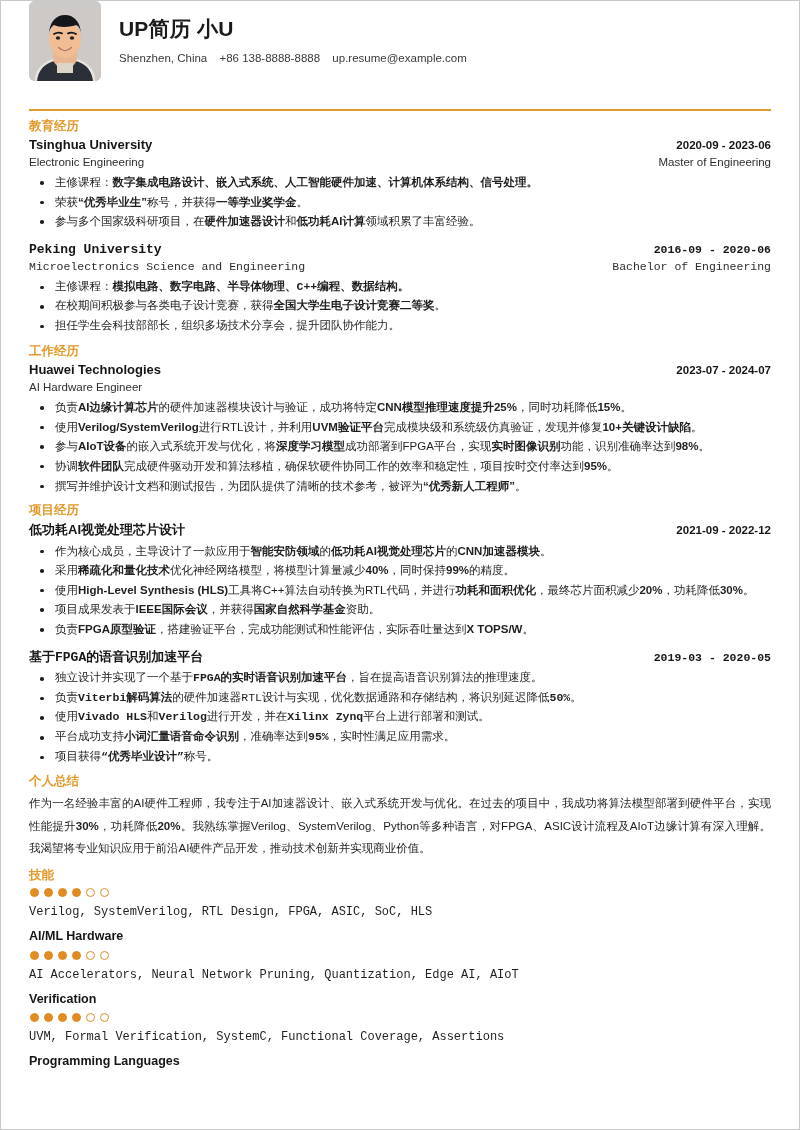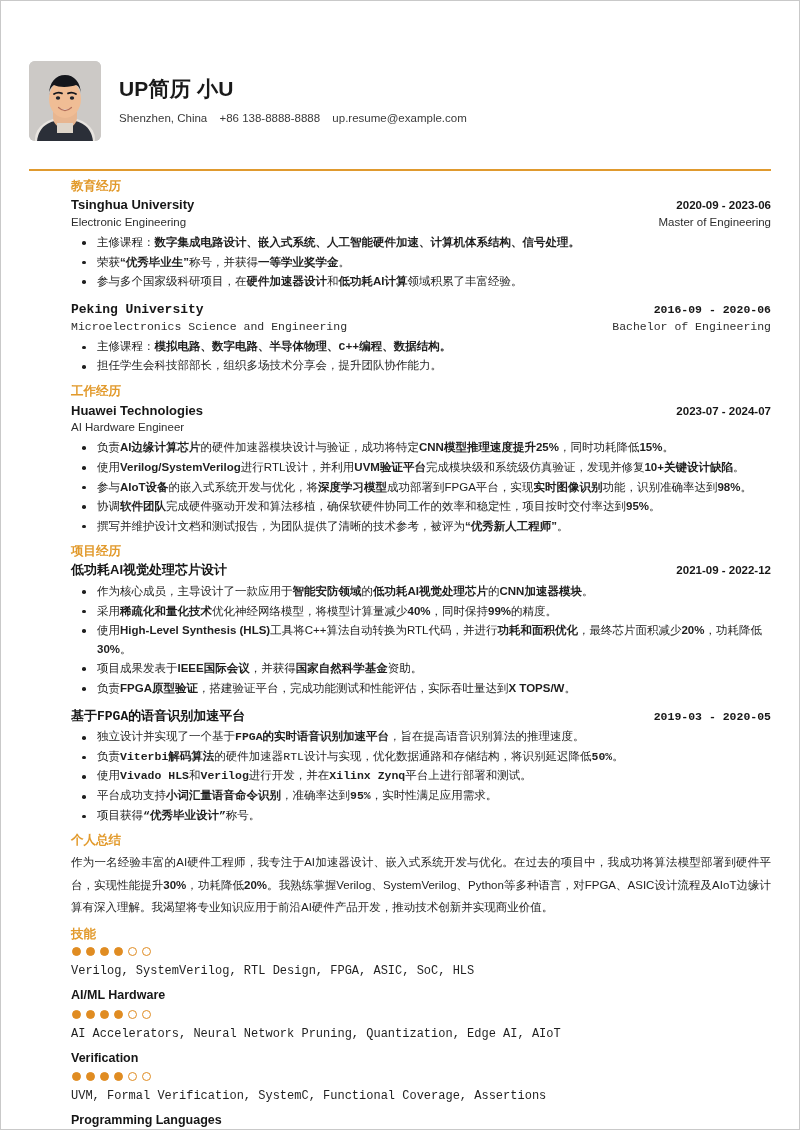--- a/index.html
+++ b/index.html
@@ -14,21 +14,20 @@
     background: #ffffff;
     border: 1px solid #c9c9c9;
     overflow: hidden;
     padding: 0 28px;
   }
 
   
   .header {
     display: flex; align-items: center;
     gap: 14px;
-    padding-top: 60px;
     padding-bottom: 6px;
   }
   .avatar {
     width: 72px; height: 80px;
     border-radius: 6px;
     overflow: hidden;
     flex: 0 0 auto;
     background: #cfcfcf;
     position: relative;
   }
@@ -39,21 +38,21 @@
     letter-spacing: .2px; line-height: 1.25;
   }
   .contact {
     margin-top: 9px;
     font-size: 11.5px; color: #3a3a3a; line-height: 1.3;
   }
   .contact span { margin-right: 9px; }
 
   
   .rule { height: 1.6px; background: #e09a2e; margin-top: 22px; }
-  .section { margin-top: 7px; margin-left: 42px; }
+  .section { margin-top: 7px; }
   .section-title {
     font-size: 12.5px; font-weight: 700; color: #e29a2c;
     line-height: 1.35; margin-bottom: 1px;
   }
 
   .entry { margin-top: 2px; }
   .entry + .entry { margin-top: 10px; font-family: Liberation Mono, monospace; }
   .entry-row { display: flex; justify-content: space-between; align-items: baseline; }
   .entry-left-org { font-size: 13px; font-weight: 700; color: #161616; line-height: 1.35; }
   .entry-right-date { font-size: 11.5px; font-weight: 700; color: #161616; line-height: 1.35; white-space: nowrap; }
@@ -147,20 +146,21 @@
       <div class="entry-row">
         <div class="entry-left-org">Peking University</div>
         <div class="entry-right-date">2016-09 - 2020-06</div>
       </div>
       <div class="entry-row">
         <div class="entry-left-sub">Microelectronics Science and Engineering</div>
         <div class="entry-right-sub">Bachelor of Engineering</div>
       </div>
       <ul class="bullets">
         <li>主修课程：<b>模拟电路、数字电路、半导体物理、C++编程、数据结构。</b></li>
+            <li>在校期间积极参与各类电子设计竞赛，获得<b>全国大学生电子设计竞赛二等奖</b>。</li>
             <li>担任学生会科技部部长，组织多场技术分享会，提升团队协作能力。</li>
       </ul>
     </div>
       </div>
   </div>
 
   <div class="section">
     <div class="section-title">工作经历</div>
     <div>
     <div class="entry">

